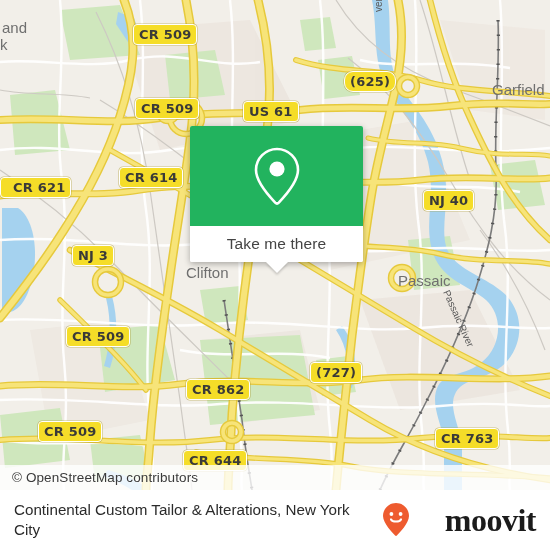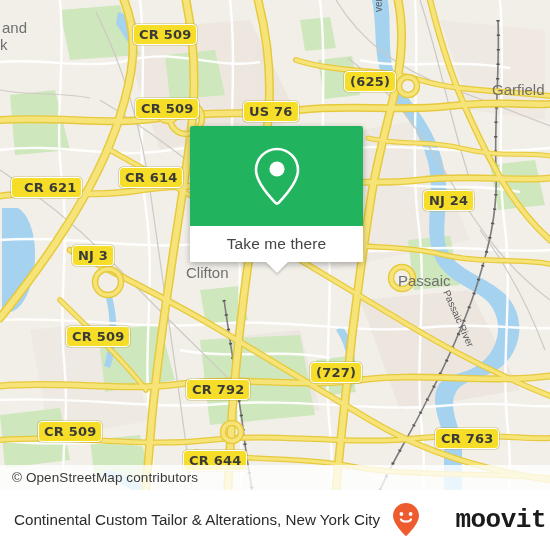--- a/index.html
+++ b/index.html
@@ -98,40 +98,40 @@
   #bottombar {
     position: absolute;
     left: 0;
     top: 490px;
     width: 550px;
     height: 60px;
     background: #ffffff;
     display: flex;
     align-items: center;
     box-sizing: border-box;
-    padding: 0 4px 0 14px;
+    padding: 0 14px 0 14px;
   }
   #bottombar .title {
     flex: 1 1 auto;
     font-family: "Liberation Sans", sans-serif;
     font-size: 15.2px;
     line-height: 20px;
     color: #2b2b2b;
     padding-right: 10px;
     max-width: 395px;
   }
   #brand {
     flex: 0 0 auto;
     display: flex;
     align-items: center;
     gap: 2px;
   }
   #brand .brand-word {
-    font-family: Liberation Mono, monospace;
-    font-size: 26px;
+    font-family: Liberation Serif, serif;
+    font-size: 32px;
     font-weight: 700;
     color: #1b1b1b;
     letter-spacing: -0.5px;
     line-height: 30px;
     margin-left: 32px;
   }
   .placelabel {
     font-family: "Liberation Sans", sans-serif;
     font-size: 15px;
     fill: #6f6f6f;
@@ -307,45 +307,45 @@
     </svg>
 
     <div>
       <div class="shield" style="position:absolute;left:133px;top:24px;">
         <span>CR 509</span>
       </div>
       <div class="shield" style="position:absolute;left:135px;top:98px;">
         <span>CR 509</span>
       </div>
       <div class="shield" style="position:absolute;left:243px;top:101px;">
-        <span>US 76</span>
-      </div>
-      <div class="shield" style="position:absolute;left:344px;top:71px;">
+        <span>US 61</span>
+      </div>
+      <div class="shield" style="position:absolute;left:344px;top:71px;border-radius:9px;">
         <span>(625)</span>
       </div>
-      <div class="shield" style="position:absolute;left:11px;top:177px;padding-left:12px;">
+      <div class="shield" style="position:absolute;left:0;top:177px;padding-left:12px;">
         <span>CR 621</span>
       </div>
       <div class="shield" style="position:absolute;left:119px;top:167px;text-align:center;">
         <span>CR 614</span>
       </div>
       <div class="shield" style="position:absolute;left:423px;top:190px;">
-        <span>NJ 24</span>
+        <span>NJ 40</span>
       </div>
       <div class="shield" style="position:absolute;left:72px;top:245px;">
         <span>NJ 3</span>
       </div>
       <div class="shield" style="position:absolute;left:66px;top:326px;">
         <span>CR 509</span>
       </div>
       <div class="shield" style="position:absolute;left:310px;top:362px;">
         <span>(727)</span>
       </div>
       <div class="shield" style="position:absolute;left:186px;top:379px;">
-        <span>CR 792</span>
+        <span>CR 862</span>
       </div>
       <div class="shield" style="position:absolute;left:38px;top:421px;">
         <span>CR 509</span>
       </div>
       <div class="shield" style="position:absolute;left:435px;top:428px;">
         <span>CR 763</span>
       </div>
       <div class="shield" style="position:absolute;left:183px;top:450px;text-align:right;">
         <span>CR 644</span>
       </div>

